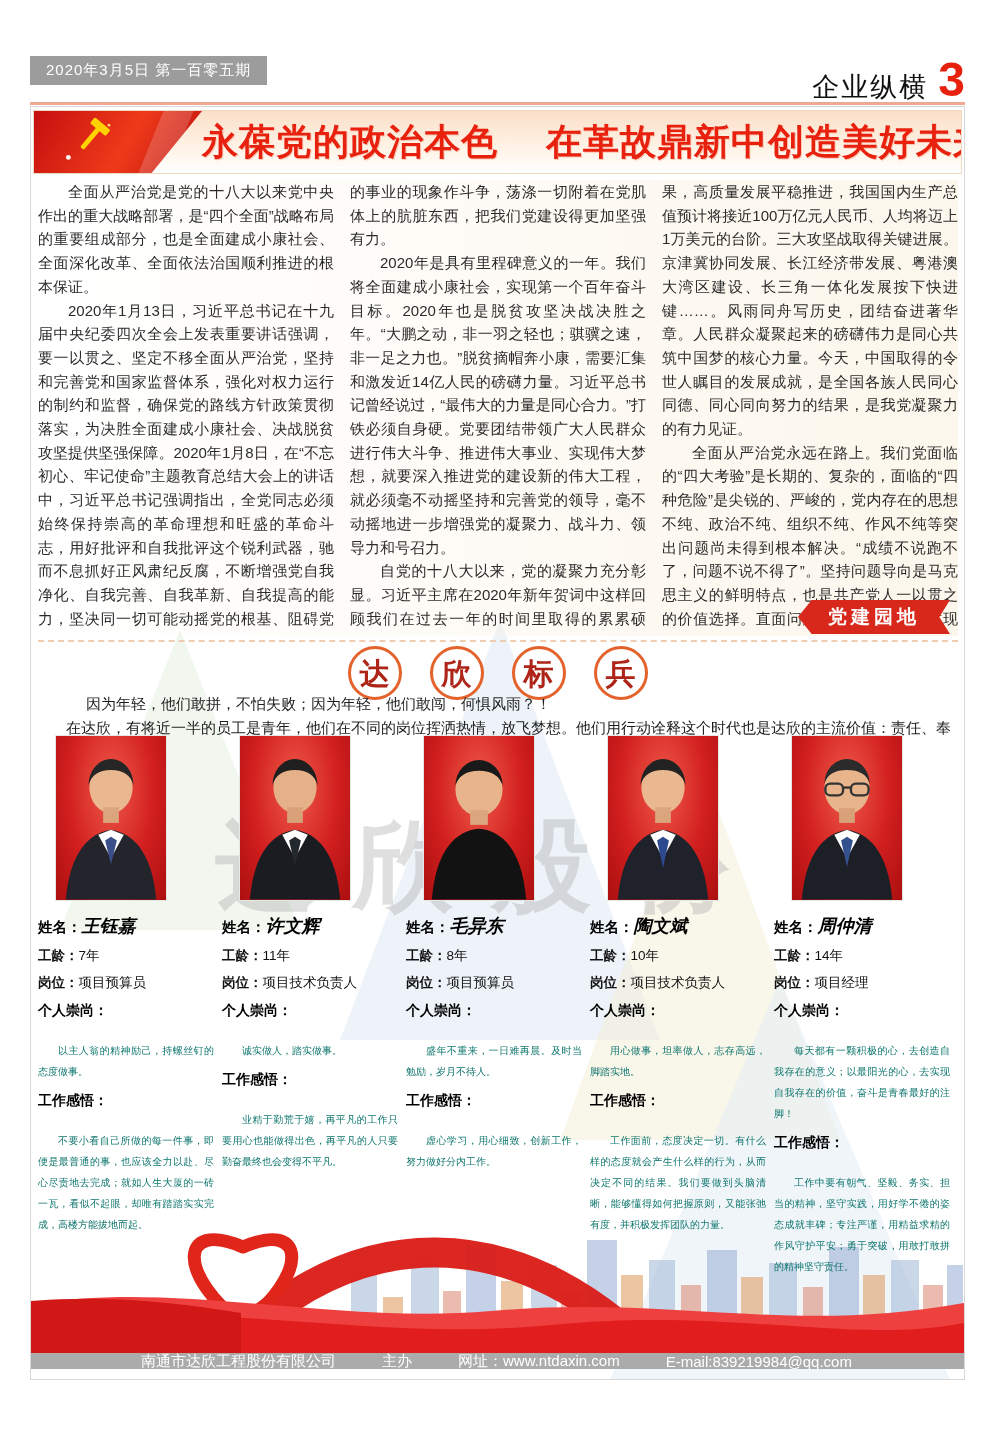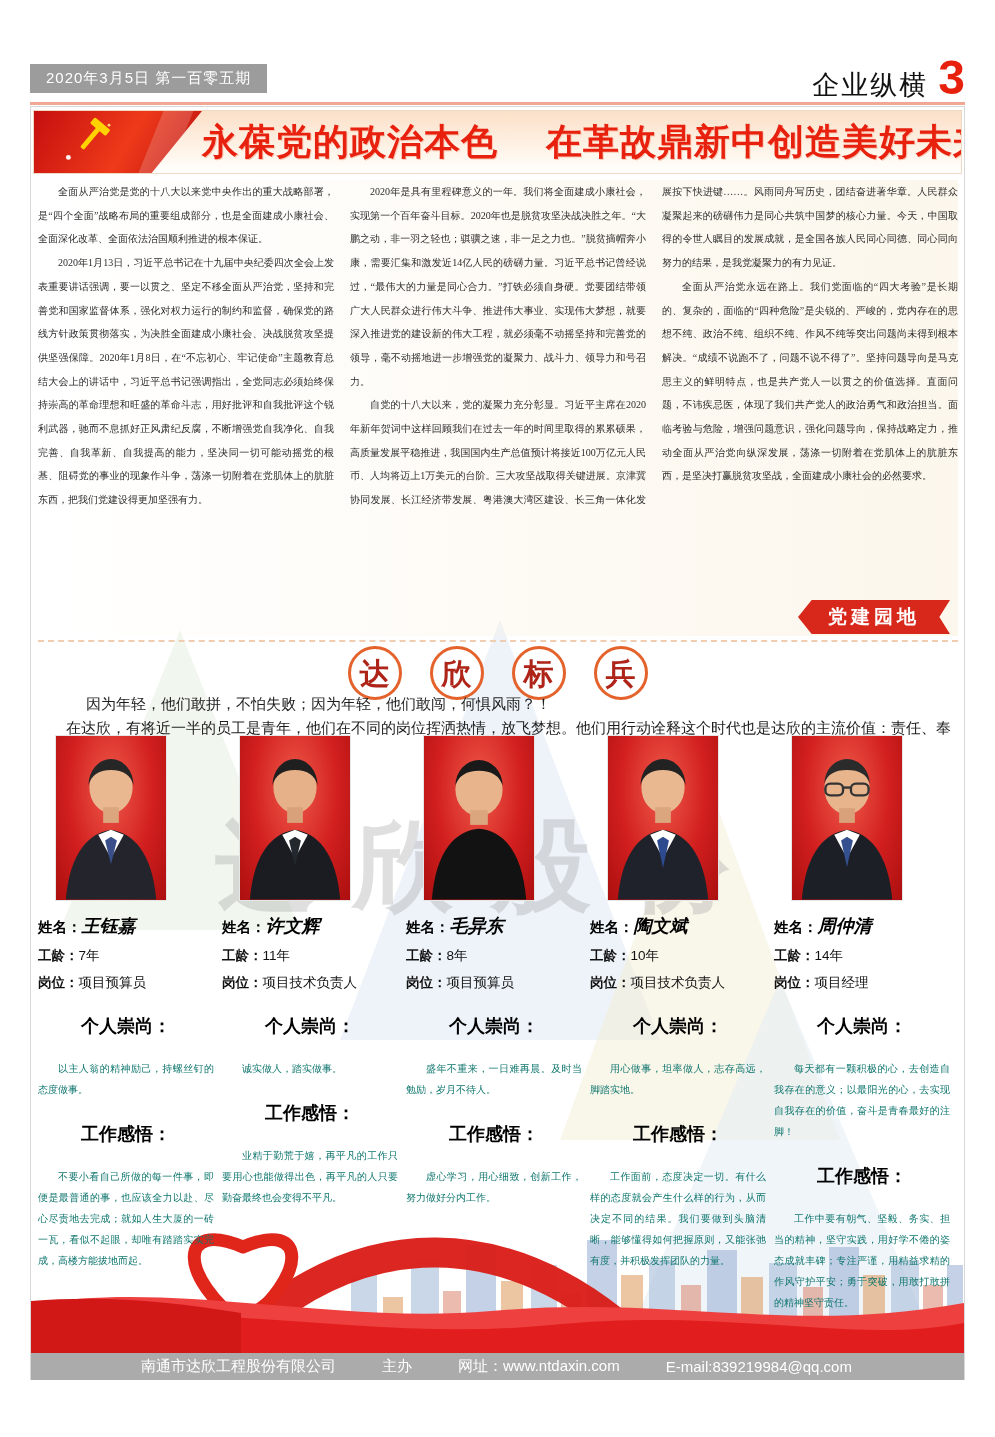--- a/index.html
+++ b/index.html
@@ -5,21 +5,21 @@
   * { box-sizing: border-box; margin: 0; padding: 0; }
   body {
     font-family: "Liberation Sans", "DejaVu Sans", sans-serif;
     background: #ffffff;
     width: 995px; height: 1437px;
   }
   .page { position: relative; width: 995px; height: 1437px; background: #fff; overflow: hidden; }
 
   
   .header { position: absolute; left: 30px; top: 56px; width: 935px; height: 44px;
-    display: flex; align-items: center; justify-content: space-between; gap: 41px; }
+    display: flex; align-items: flex-start; justify-content: space-between; gap: 41px; }
   .date-box { background: #9c9c9c; color: #fff; font-size: 15px; padding: 5px 16px; letter-spacing: 1px; }
   .masthead { color: #c20000; font-size: 38px; font-weight: 800; font-style: italic;
     font-family: "DejaVu Serif", "Liberation Serif", serif; letter-spacing: 6px;
     text-shadow: 1px 1px 0 #e8a0a0; position: absolute; left: 50%; transform: translateX(-50%); top: -2px; }
   .section-wrap { display: flex; align-items: baseline; gap: 10px; }
   .section-name { font-size: 27px; font-weight: 400; color: #111; letter-spacing: 2px; }
   .page-num { font-size: 48px; font-weight: 800; color: #e8210f; line-height: 1; }
   .header-rule { position: absolute; left: 30px; top: 102px; width: 935px; border-top: 3px solid #f0a894; }
 
   
@@ -36,22 +36,22 @@
   .flag::after { content: ""; position: absolute; right: 18px; top: -20px; width: 30px; height: 140%;
     background: rgba(255,255,255,.18); transform: skewX(-22deg); }
   .flag svg { margin-left: 18px; }
   .headline { flex: 1; text-align: center; color: #e8210f; font-size: 36px; font-weight: 900;
     letter-spacing: 1px; text-shadow: 1px 1px 0 #f8c9b5; white-space: nowrap; }
 
   
   .article { position: absolute; left: 38px; top: 180px; width: 920px; height: 456px;
     background: linear-gradient(90deg, rgba(255,255,255,0) 0%, rgba(250,240,220,.55) 100%); }
   .article-cols { column-count: 3; column-gap: 16px; height: 452px; overflow: hidden; }
-  .article-cols p { font-size: 10px; line-height: 23.7px; color: #2b2b2b; text-align: justify;
-    text-indent: 2em; font-family: Liberation Serif, serif; }
+  .article-cols p { font-size: 15px; line-height: 23.7px; color: #2b2b2b; text-align: justify;
+    text-indent: 2em; }
   .tag-badge { position: absolute; right: 8px; bottom: 2px; background: #d8281c; color: #fff;
     font-size: 19px; font-weight: 800; letter-spacing: 4px; padding: 4px 30px;
     clip-path: polygon(9% 0, 100% 0, 93% 50%, 100% 100%, 9% 100%, 0 50%); }
 
   .dashed-sep { position: absolute; left: 38px; top: 640px; width: 920px;
     border-top: 2px dashed #f0cdb0; }
 
   
   .wm-tri { position: absolute; opacity: .5; z-index: 0; }
   .wm-tri.blue  { left: 340px; top: 620px; border-left: 160px solid transparent;
@@ -83,29 +83,29 @@
   .photo { width: 110px; height: 164px; margin-left: 18px;
     background: radial-gradient(ellipse at 50% 32%, #ef5b4a 0%, #d21f1f 55%, #ac0f0f 100%);
     box-shadow: 0 0 0 1px #e6e6e6; }
   .photo svg { display: block; }
   .name-line { margin-top: 14px; font-size: 14.5px; color: #000; }
   .name-line b { font-weight: 700; }
   .name-script { font-family: "DejaVu Serif", "Liberation Serif", serif; font-style: italic;
     font-weight: 700; font-size: 18px; }
   .meta { margin-top: 9px; font-size: 13.5px; color: #111; }
   .meta b { font-weight: 700; }
-  .sec-title { margin-top: 22px; font-size: 18px; font-weight: 800; color: #000; text-align: center; }
+  .sec-title { margin-top: 10px; font-size: 14px; font-weight: 800; color: #000; }
   .sec-text { margin-top: 20px; font-size: 10px; line-height: 21px; color: #0f766e;
     text-align: justify; text-indent: 2em; }
 
   
   .decor { position: absolute; left: 31px; top: 1205px; width: 933px; height: 148px; z-index: 1; }
 
   
-  .footer { position: absolute; left: 31px; top: 1353px; width: 933px; height: 27px;
+  .footer { position: absolute; left: 31px; top: 1353px; width: 933px; height: 16px;
     background: #ababab; color: #fff; display: flex; align-items: center; z-index: 3;
     font-size: 15px; gap: 46px; padding-left: 110px; }
 </style>
 </head>
 <body>
 
 <div class="page">
 
   <div class="wm-tri green"></div>
   <div class="wm-tri blue"></div>

